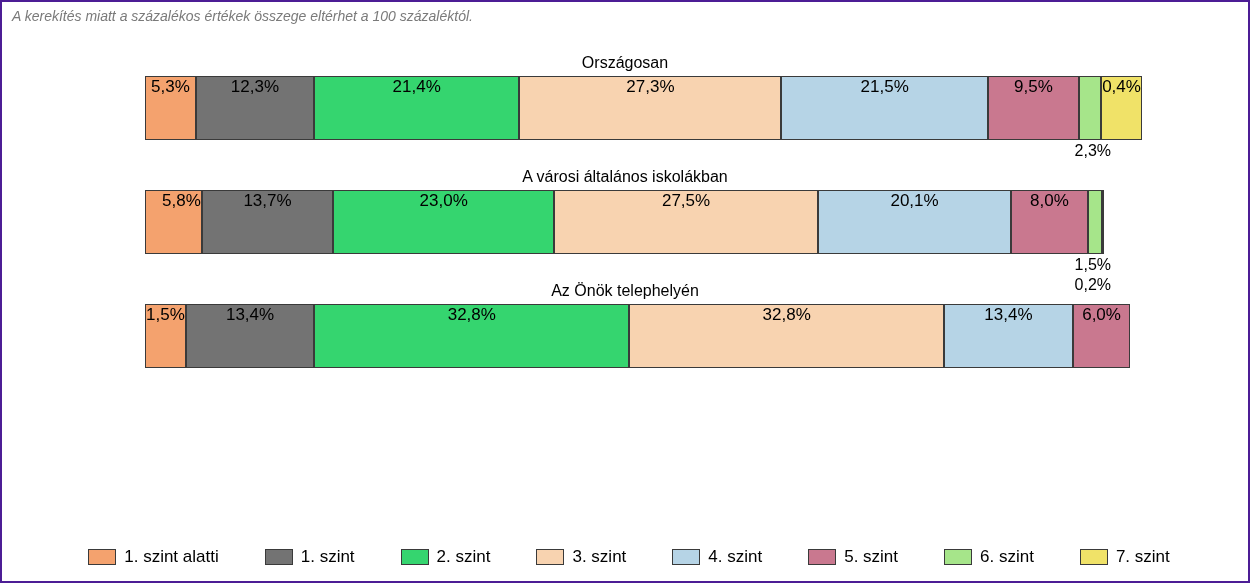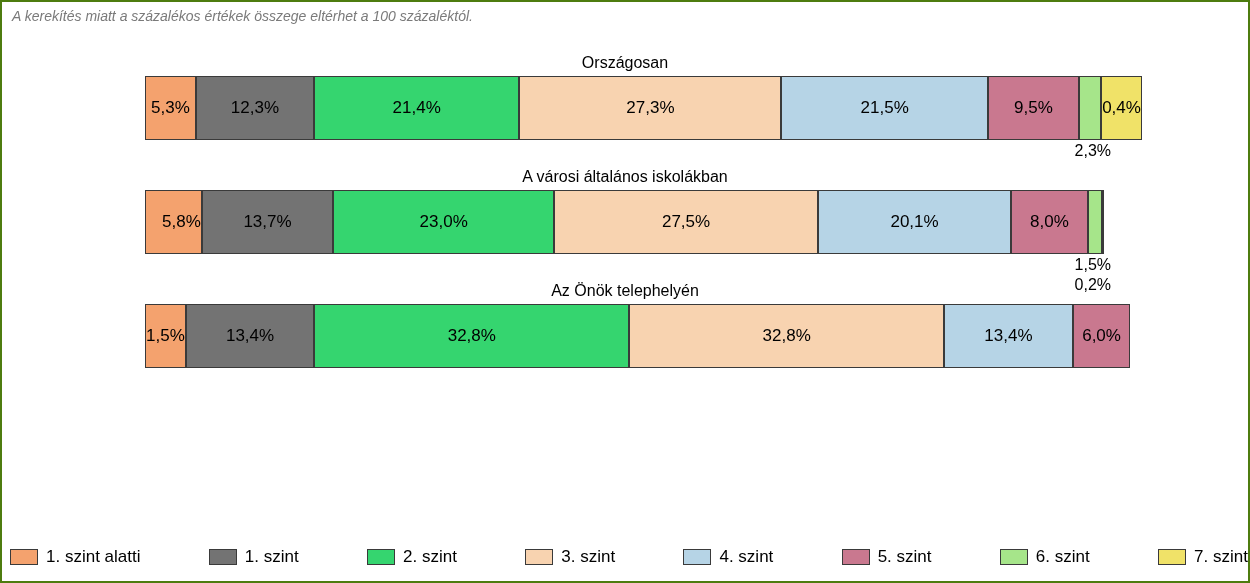--- a/index.html
+++ b/index.html
@@ -1,25 +1,25 @@
 <!DOCTYPE html>
 <html><head>
 <meta charset="utf-8">
 <style>
   html,body{margin:0;padding:0;font-family:Arial,Helvetica,sans-serif;background:#fff;color:#000}
-  .frame{box-sizing:border-box;width:1250px;height:583px;border:2px solid #4d7c0f;position:relative;padding:6px 10px 10px 10px}
+  .frame{box-sizing:border-box;width:1250px;height:583px;border:2px solid #4c1d95;position:relative;padding:6px 10px 10px 10px}
   .note{font-style:italic;color:#7a7a7a;font-size:14px;margin:0 0 30px 0}
   .charts{width:960px;margin:0 auto}
   .block{margin-bottom:28px}
   .ctitle{text-align:center;font-size:16px;margin-bottom:4px}
   .bar{display:flex;height:64px;width:100%;align-items:stretch;position:relative}
-  .seg{border:1px solid #3a3a3a;box-sizing:border-box;display:flex;align-items:center;justify-content:center;font-size:17px;white-space:nowrap;position:relative}
+  .seg{border:1px solid #3a3a3a;box-sizing:border-box;display:flex;justify-content:center;font-size:17px;white-space:nowrap;position:relative}
   .seg .lab{overflow:visible}
   .overflow-below{position:absolute;top:66px;font-size:16px}
-  .legend{position:absolute;left:8px;right:0;bottom:14px;display:flex;justify-content:space-between;gap:46px;font-size:17px}
+  .legend{position:absolute;left:8px;right:0;bottom:14px;display:flex;justify-content:center;gap:46px;font-size:17px}
   .li{display:flex;align-items:center;gap:8px}
   .sw{width:28px;height:16px;border:1px solid #3a3a3a;box-sizing:border-box}
   .c0{background:#f4a26e}
   .c1{background:#737373}
   .c2{background:#35d56f}
   .c3{background:#f8d3b0}
   .c4{background:#b6d4e6}
   .c5{background:#c9788f}
   .c6{background:#a6e58a}
   .c7{background:#f0e268}

